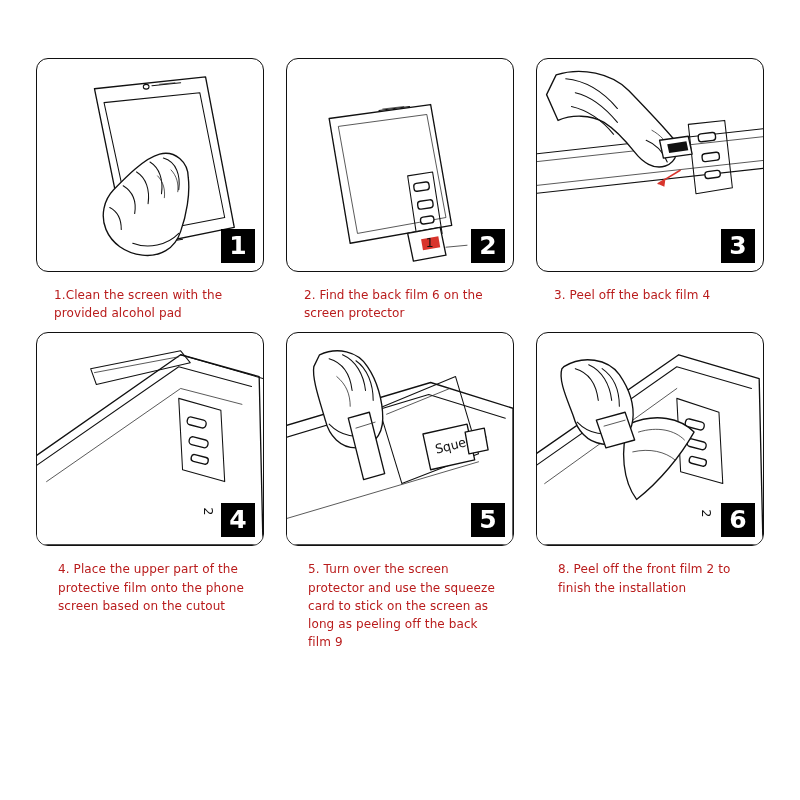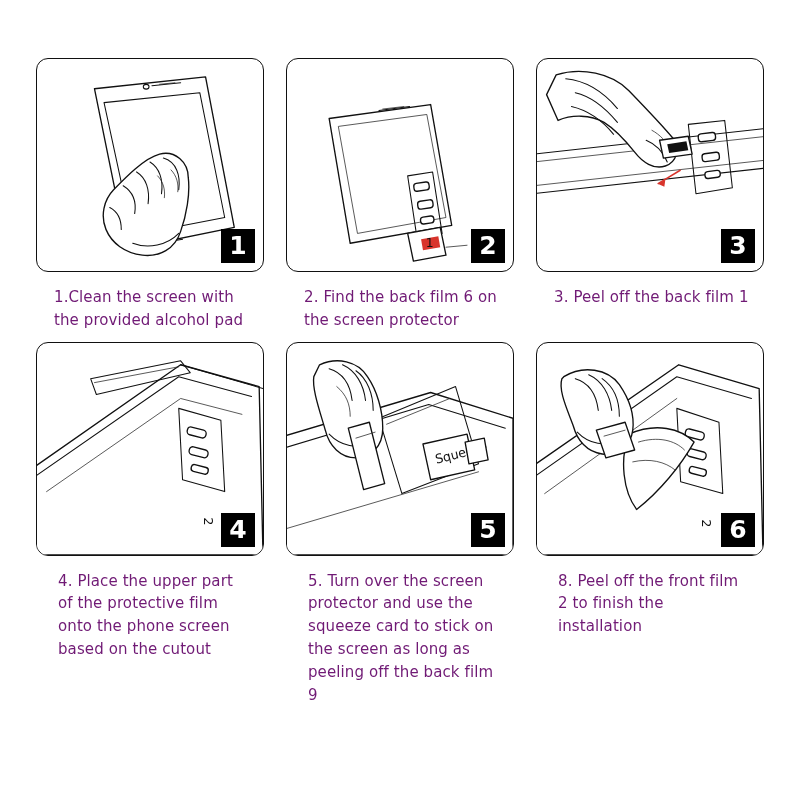--- a/index.html
+++ b/index.html
@@ -62,23 +62,23 @@
     color: #ffffff;
     font-size: 25px;
     font-weight: bold;
     line-height: 34px;
     text-align: center;
     font-family: "DejaVu Sans", sans-serif;
   }
   .caption {
     margin-top: 14px;
     padding: 0 14px 0 18px;
-    font-size: 15px;
+    font-size: 12px;
     line-height: 1.52;
-    color: #701a75;
+    color: #b91c1c;
     letter-spacing: 0.1px;
     white-space: pre-line;
   }
   .row2 .panel { height: 214px; }
   .row2 .caption { padding-left: 22px; }
   .ln-thin { fill: none; stroke: #111111; stroke-width: 1.1; stroke-linecap: round; stroke-linejoin: round; }
   .ln-hair { fill: none; stroke: #2a2a2a; stroke-width: 0.8; stroke-linecap: round; stroke-linejoin: round; }
   .fill-w { fill: #ffffff; stroke: #111111; stroke-width: 1.4; stroke-linejoin: round; }
   .fill-dk { fill: #111111; stroke: none; }
   .fill-red { fill: #d8342c; stroke: none; }
@@ -170,21 +170,21 @@
           <path class="ln-hair" d="M120 72 C128 76 136 84 140 92"></path>
 
           <path class="fill-w" d="M128 82 L158 78 L162 96 L132 100 Z"></path>
           <path class="fill-dk" d="M136 86 L156 83 L158 92 L138 95 Z"></path>
 
           <path d="M150 112 L126 126" stroke="#d8342c" stroke-width="1.6" fill="none"></path>
           <path class="fill-red" d="M126 126 L134 122 L133 129 Z"></path>
         </svg>
         <div class="badge">3</div>
       </div>
-      <div class="caption">3. Peel off the back film 1</div>
+      <div class="caption">3. Peel off the back film 4</div>
     </div>
 
     <div class="cell row2">
       <div class="panel">
         <svg viewBox="0 0 236 214" preserveAspectRatio="none" aria-hidden="true">
 
           <path class="fill-w" d="M-10 130 L150 22 L232 44 L236 214 L-10 214 Z"></path>
           <path class="ln-thin" d="M-10 140 L148 34 L224 54"></path>
           <path class="ln-thin" d="M150 22 L236 46"></path>
 

